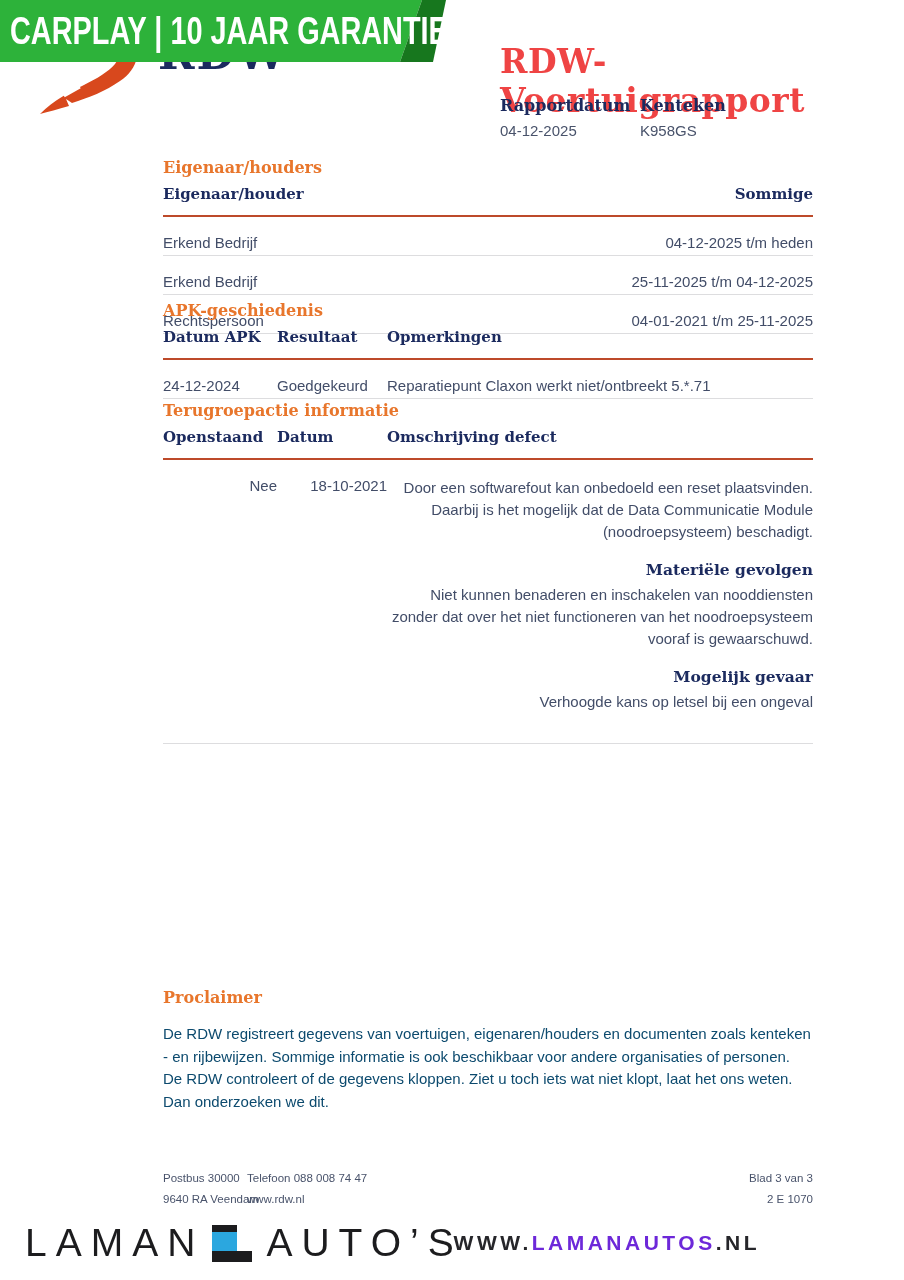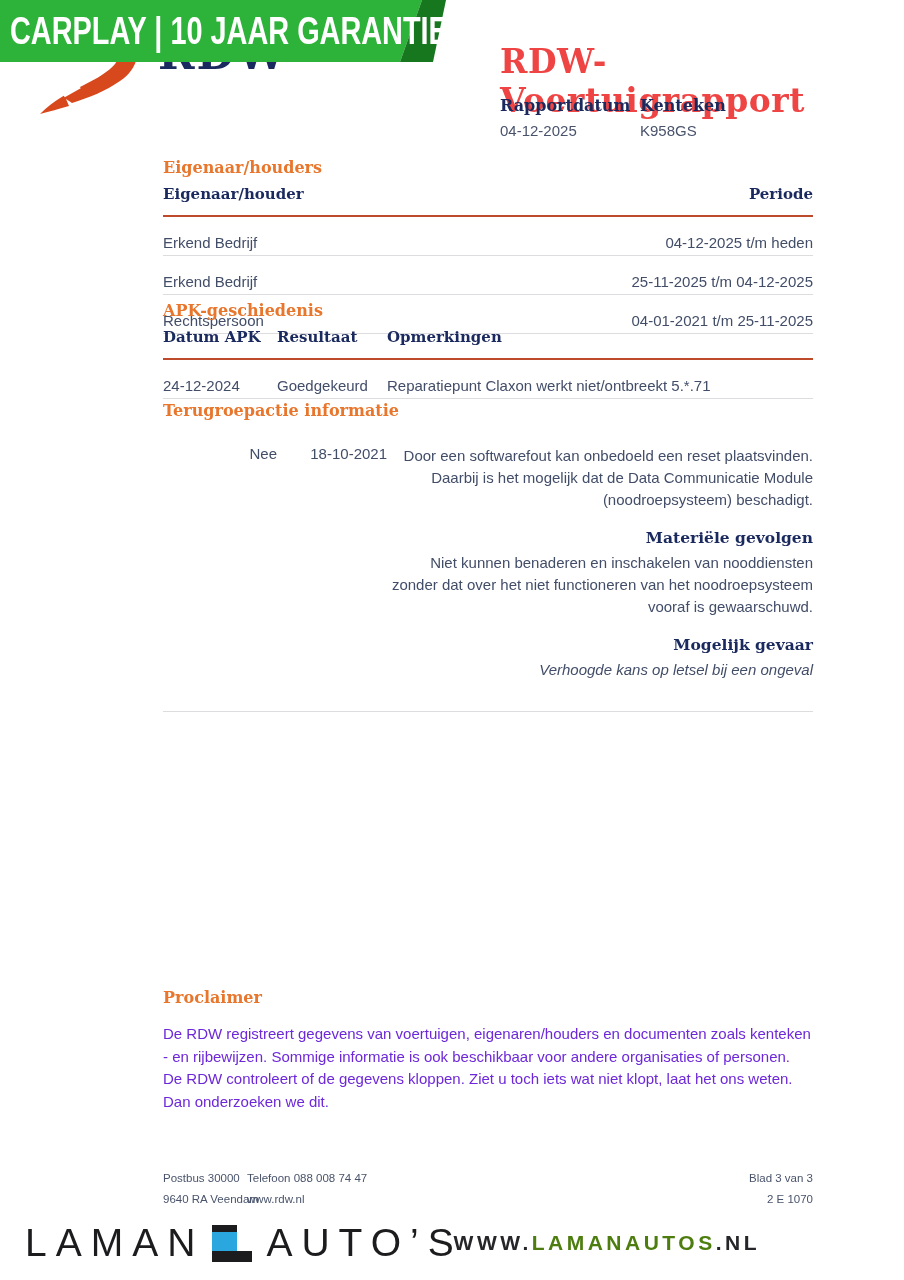--- a/index.html
+++ b/index.html
@@ -80,21 +80,21 @@
   .c3 { flex:1; }
 
   .desc-par { line-height:22px; margin-bottom:17px; }
   .sub-head {
     font-family:"DejaVu Serif", serif; font-weight:bold;
     font-size:15.5px; color:#1b2a5e; margin-bottom:5px;
   }
   .recall-row { border-bottom:none;text-align:right; }
   .recall-bottom-rule { border-bottom:1px solid #dddddf; margin-top:2px; }
 
-  .proclaimer-par { font-size:15px; line-height:22.5px; color:#6d28d9; margin-top:16px; }
+  .proclaimer-par { font-size:15px; line-height:22.5px; color:#0c4a6e; margin-top:16px; }
 
   
   .page-footer { position:absolute; left:163px; width:650px; top:1172px; font-size:11.5px; color:#49536b; z-index:1; }
   .pf-row { position:relative; height:21px; }
   .pf-a { position:absolute; left:0; }
   .pf-b { position:absolute; left:84px; }
   .pf-c { position:absolute; right:0; }
 
   
   .dealer-band {
@@ -111,21 +111,21 @@
   }
   .laman-mark { position:relative; width:40px; height:37px; margin:0 14px 0 8px; flex:none; }
   .laman-mark .cap  { position:absolute; top:0; left:0; width:25px; height:7px; background:#1c1c1e; }
   .laman-mark .sq   { position:absolute; top:7px; left:0; width:25px; height:19px; background:#2ba7df; }
   .laman-mark .base { position:absolute; bottom:0; left:0; width:40px; height:11px; background:#1c1c1e; }
   .site-url {
     position:absolute; right:24px; top:50%; transform:translateY(-50%);
     font-size:21px; font-weight:bold; letter-spacing:3.5px; white-space:nowrap;
   }
   .site-url .dark { color:#26262a; }
-  .site-url .blue { color:#4d7c0f; }
+  .site-url .blue { color:#6d28d9; }
 </style>
 </head>
 <body>
 
 <div class="page">
 
   <div class="rdw-logo">
     <svg class="rdw-feather" viewBox="0 0 106 64" xmlns="http://www.w3.org/2000/svg">
       <path fill="#d8481d" d="M4 60 C 18 46, 34 38, 46 32 C 62 24, 72 18, 79 10 L 84 2 C 88 7, 94 7, 101 3 C 99 13, 93 21, 84 27 C 70 37, 52 44, 36 49 L 30 45 L 33 52 C 22 55, 12 58, 4 60 Z"></path>
       <path fill="none" stroke="#ffffff" stroke-width="3" d="M28 42 L 44 33 M46 30 L 60 21"></path>
@@ -148,21 +148,21 @@
     <div class="meta-block">
       <div class="meta-label">Kenteken</div>
       <div class="meta-value">K958GS</div>
     </div>
   </div>
 
   <div class="section" style="top:158px;">
     <div class="section-title">Eigenaar/houders</div>
     <div class="thead">
       <div class="col-grow">Eigenaar/houder</div>
-      <div class="col-right">Periode</div>
+      <div class="col-right">Sommige</div>
     </div>
     <div class="trow">
       <div class="col-grow">Erkend Bedrijf</div>
       <div class="col-right">04-12-2025 t/m heden</div>
     </div>
     <div class="trow">
       <div class="col-grow">Erkend Bedrijf</div>
       <div class="col-right">25-11-2025 t/m 04-12-2025</div>
     </div>
     <div class="trow">
@@ -180,29 +180,34 @@
     </div>
     <div class="trow">
       <div class="c1">24-12-2024</div>
       <div class="c2">Goedgekeurd</div>
       <div class="c3">Reparatiepunt Claxon werkt niet/ontbreekt 5.*.71</div>
     </div>
   </div>
 
   <div class="section" style="top:401px;">
     <div class="section-title">Terugroepactie informatie</div>
+    <div class="thead">
+      <div class="c1">Openstaand</div>
+      <div class="c2">Datum</div>
+      <div class="c3">Omschrijving defect</div>
+    </div>
     <div class="trow recall-row">
       <div class="c1">Nee</div>
       <div class="c2">18-10-2021</div>
       <div class="c3">
         <div class="desc-par">Door een softwarefout kan onbedoeld een reset plaatsvinden. Daarbij is het mogelijk dat de Data Communicatie Module (noodroepsysteem) beschadigt.</div>
         <div class="sub-head">Materiële gevolgen</div>
         <div class="desc-par">Niet kunnen benaderen en inschakelen van nooddiensten zonder dat over het niet functioneren van het noodroepsysteem vooraf is gewaarschuwd.</div>
         <div class="sub-head">Mogelijk gevaar</div>
-        <div class="desc-par" style="margin-bottom:24px;font-style:italic;">Verhoogde kans op letsel bij een ongeval</div>
+        <div class="desc-par" style="margin-bottom:24px;">Verhoogde kans op letsel bij een ongeval</div>
       </div>
     </div>
     <div class="recall-bottom-rule"></div>
   </div>
 
   <div class="section" style="top:988px;">
     <div class="section-title">Proclaimer</div>
     <div class="proclaimer-par">De RDW registreert gegevens van voertuigen, eigenaren/houders en documenten zoals kenteken - en rijbewijzen. Sommige informatie is ook beschikbaar voor andere organisaties of personen. De RDW controleert of de gegevens kloppen. Ziet u toch iets wat niet klopt, laat het ons weten. Dan onderzoeken we dit.</div>
   </div>
 

